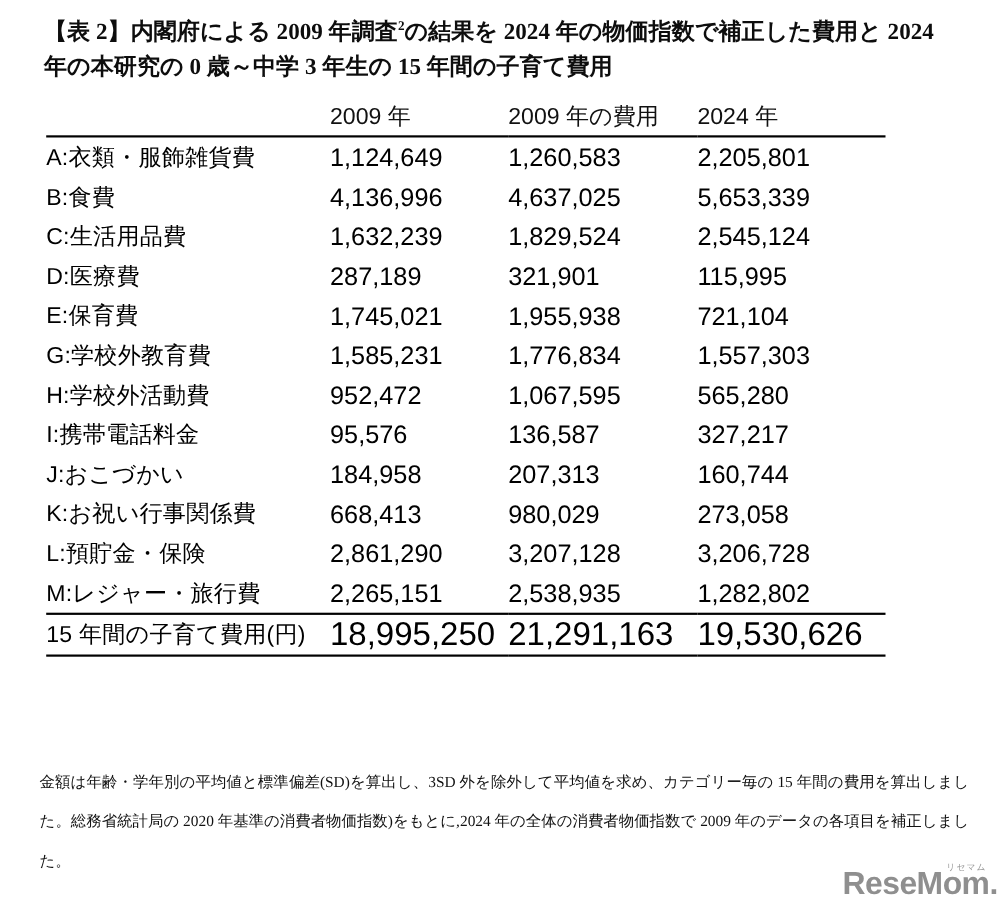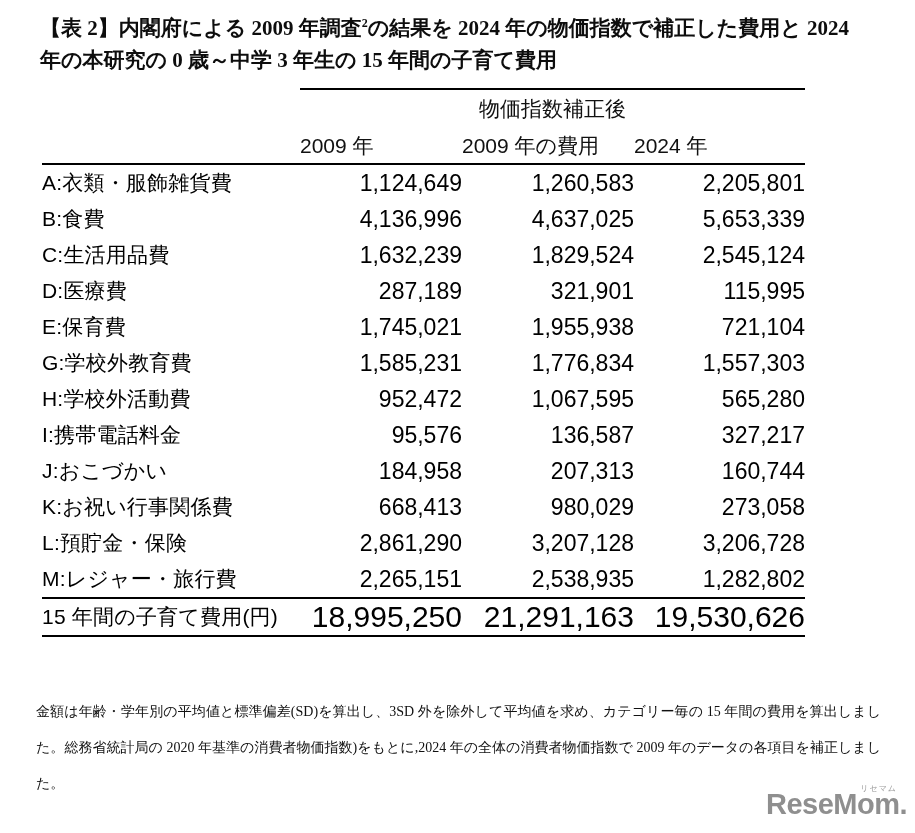--- a/index.html
+++ b/index.html
@@ -25,21 +25,21 @@
   .group-head{
     border-top:2px solid #000;
     text-align:center;font-size:21px;height:38px;padding-top:3px;color:#111;
   }
   tr.colhead td{
     height:35px;font-size:21px;text-align:left;
     border-bottom:2px solid #000;color:#111;
   }
   tbody td{height:36px;}
   td.lab{text-align:left;padding-left:6px;font-size:21px;letter-spacing:0.2px;}
-  td.num{text-align:right;font-size:23px;}
+  td.num{text-align:left;font-size:23px;}
   tr.total td{
     border-top:2px solid #000;border-bottom:2px solid #000;height:36px;
   }
   tr.total td.lab{font-size:21px;}
   tr.total td.num{font-size:30px;}
   
   .footnote{
     position:absolute;left:36px;top:694px;width:845px;
     font-family:Liberation Serif, serif;
     font-size:14px;line-height:36px;color:#111;
@@ -68,24 +68,20 @@
 </div>
 
 <table class="cost">
   <colgroup>
     <col style="width:258px">
       <col style="width:162px">
       <col style="width:172px">
       <col style="width:171px">
   </colgroup>
   <thead>
-    <tr>
-      <td></td>
-      <td class="group-head" colspan="3">物価指数補正後</td>
-    </tr>
     <tr class="colhead">
       <td></td>
       <td>2009 年</td>
       <td>2009 年の費用</td>
       <td>2024 年</td>
     </tr>
   </thead>
   <tbody>
     <tr>
       <td class="lab">A:衣類・服飾雑貨費</td>

